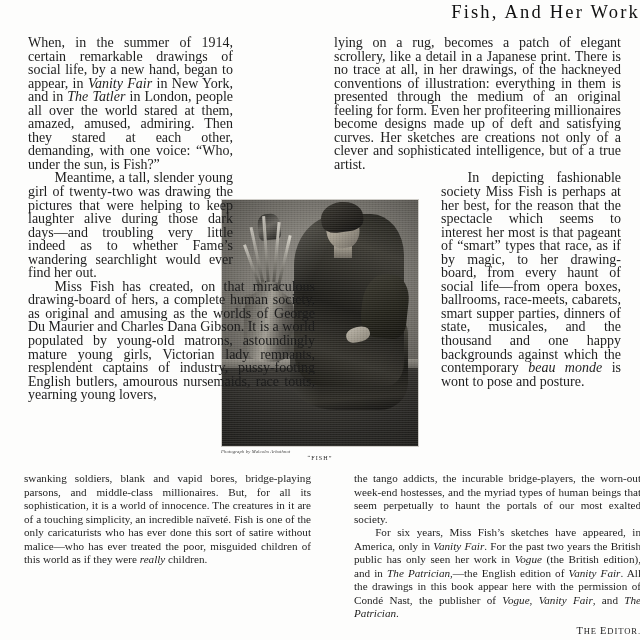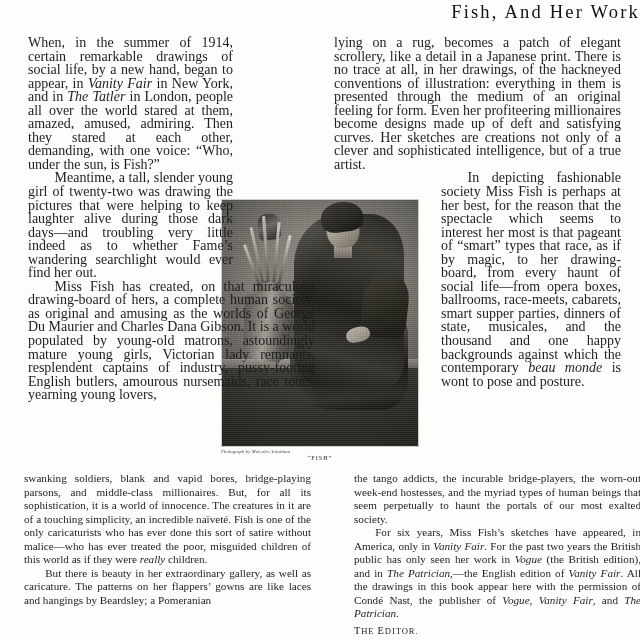--- a/index.html
+++ b/index.html
@@ -255,20 +255,21 @@
     position: absolute;
     left: 335px;
     width: 287px;
     font-size: 11.15px;
     line-height: 13.55px;
     text-align: justify;
     color: #1d1d1d;
     margin-left: 19px;
   }
   .signature {
+    text-align: right;
     font-size: 8.6px;
     letter-spacing: .9px;
     margin-top: 3px;
     color: #1d1d1d;
   }
   .sig-cap { font-size: 10.4px; }
 </style>
 </head>
 <body>
 
@@ -324,21 +325,20 @@
         <span>In depicting fashionable society Miss Fish is perhaps at her best, for the reason that the spectacle which seems to interest her most is that pageant of “smart” types that race, as if by magic, to her drawing-board, from every haunt of social life—from opera boxes, ballrooms, race-meets, cabarets, smart supper parties, dinners of state, musicales, and the thousand and one happy backgrounds against which the contemporary </span><i>beau monde</i><span> is wont to pose and posture.</span>
       </p>
     </div>
 
   </div>
 
   <div class="full-left" style="top:472px;">
     <p class="noindent">
       <span>swanking soldiers, blank and vapid bores, bridge-playing parsons, and middle-class millionaires.  But, for all its sophistication, it is a world of innocence.  The creatures in it are of a touching simplicity, an incredible naïveté. Fish is one of the only caricaturists who has ever done this sort of satire without malice—who has ever treated the poor, misguided children of this world as if they were </span><i>really</i><span> children.</span>
     </p>
-    <p>But there is beauty in her extraordinary gallery, as well as caricature.  The patterns on her flappers’ gowns are like laces and hangings by Beardsley; a Pomeranian</p>
   </div>
 
   <div class="full-right" style="top:472px;">
     <p class="noindent">the tango addicts, the incurable bridge-players, the worn-out week-end hostesses, and the myriad types of human beings that seem perpetually to haunt the portals of our most exalted society.</p>
     <p>
       <span>For six years, Miss Fish’s sketches have appeared, in America, only in </span><i>Vanity Fair</i><span>.  For the past two years the British public has only seen her work in </span><i>Vogue</i><span> (the British edition), and in </span><i>The Patrician</i><span>,—the English edition of </span><i>Vanity Fair</i><span>.  All the drawings in this book appear here with the permission of Condé Nast, the publisher of </span><i>Vogue</i><span>, </span><i>Vanity Fair</i><span>, and </span><i>The Patrician</i><span>.</span>
     </p>
     <div class="signature"><span class="sig-cap">T</span><span>HE</span>&nbsp;<span class="sig-cap">E</span><span>DITOR.</span></div>
   </div>
 

